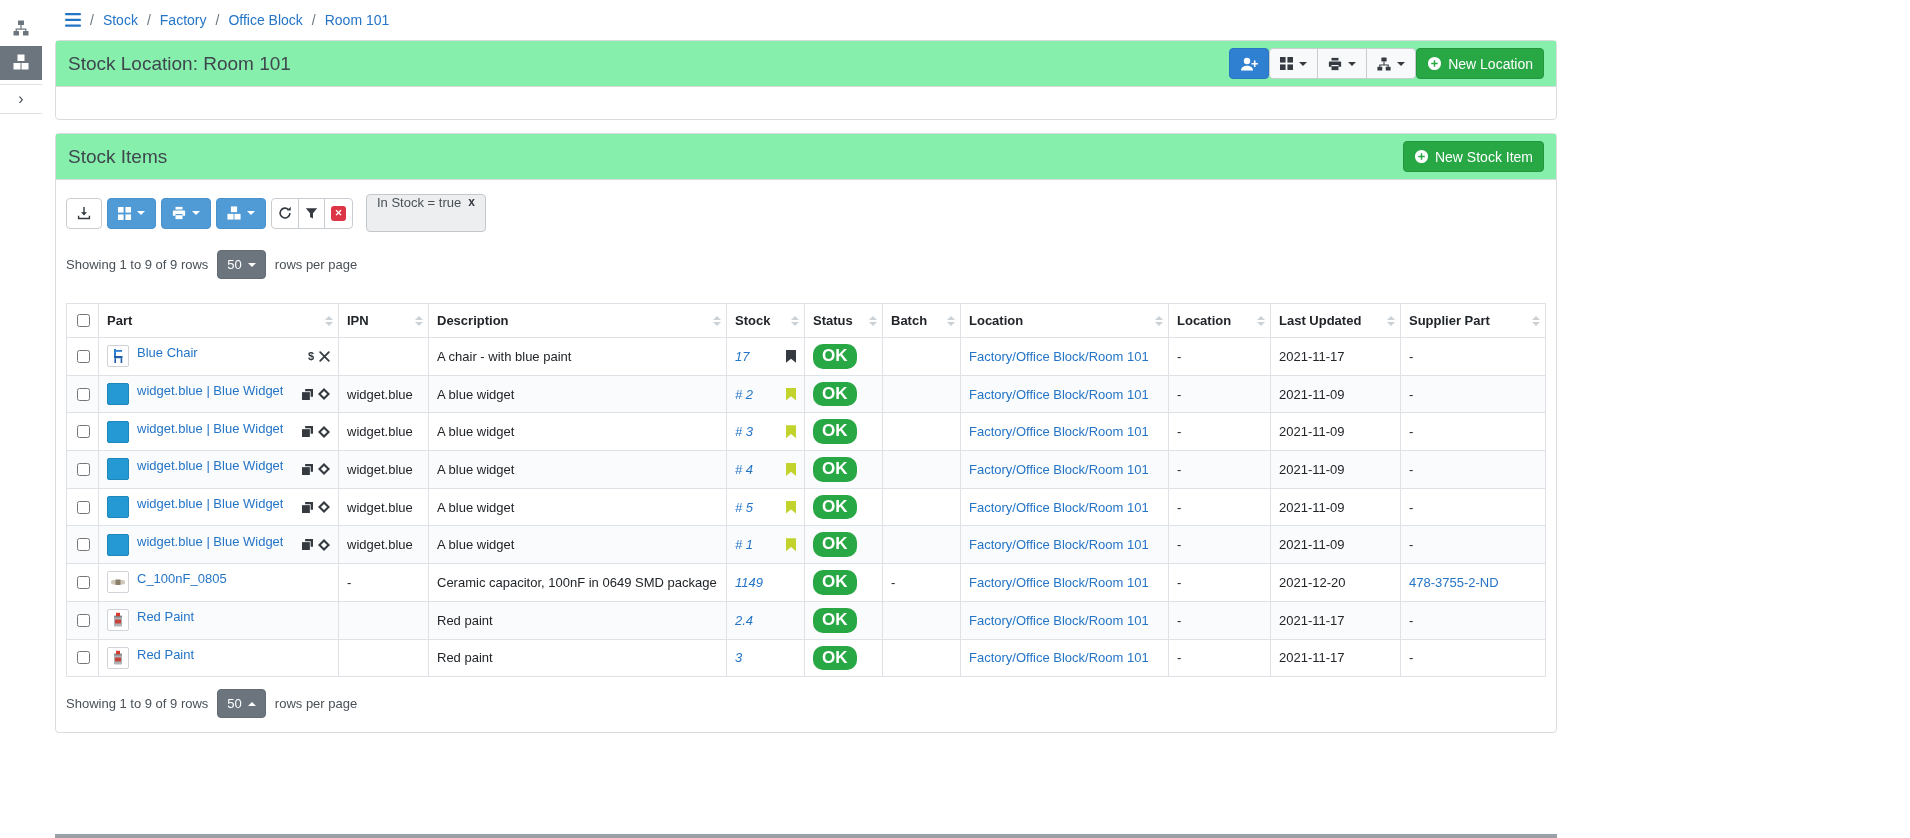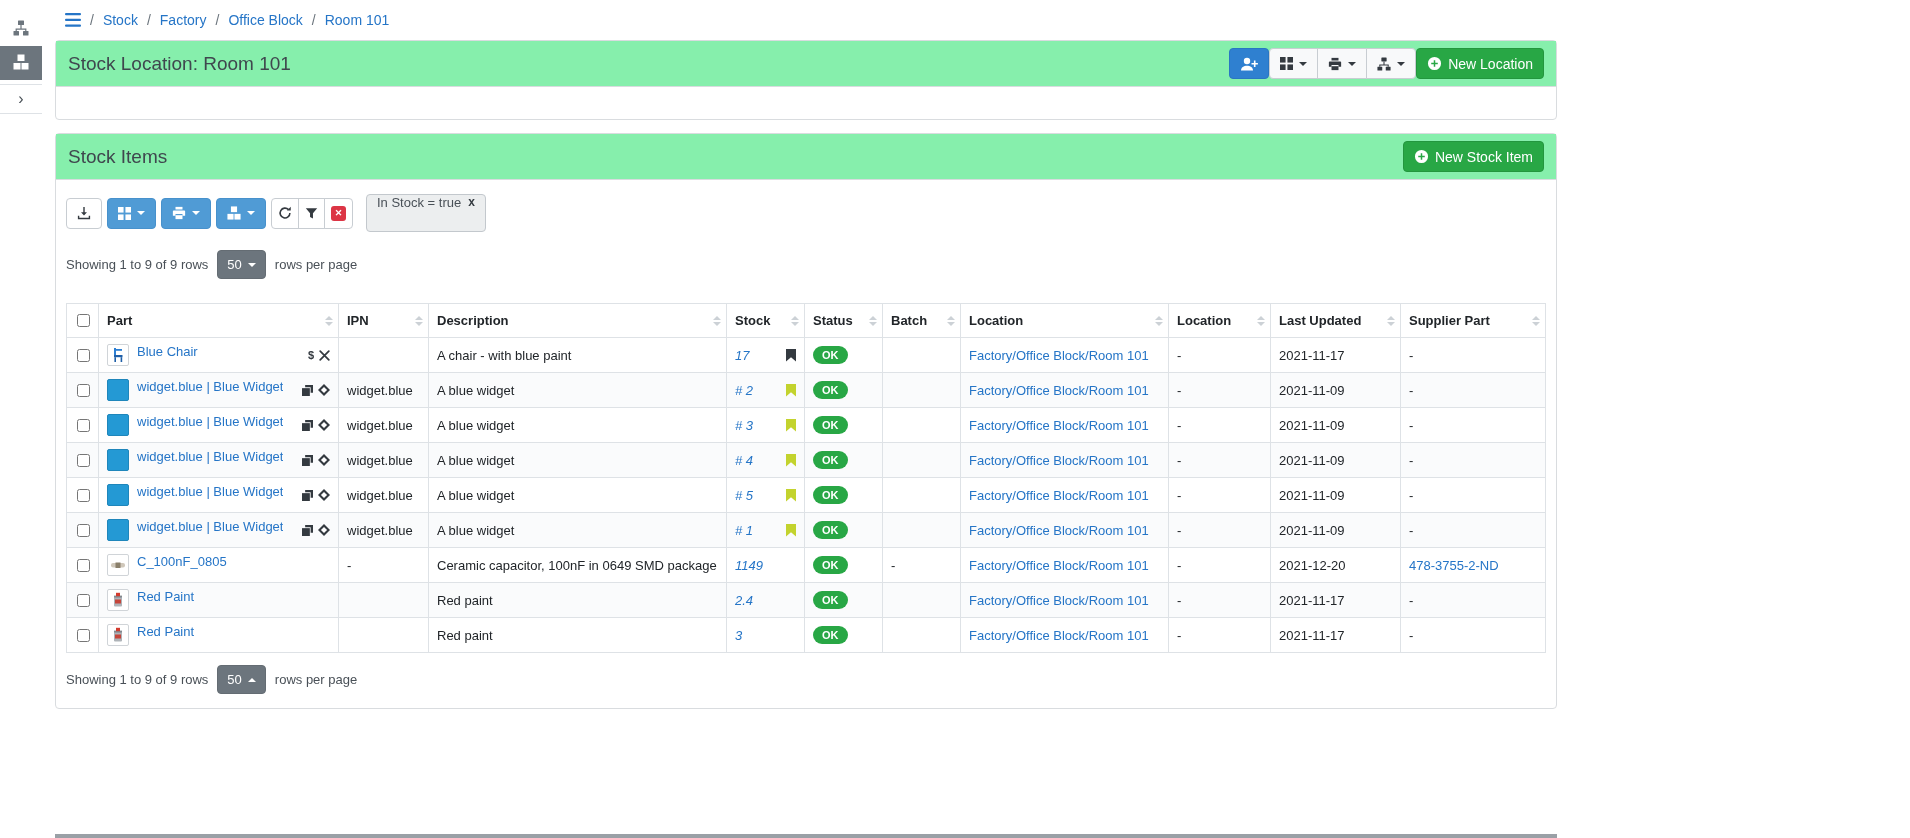--- a/index.html
+++ b/index.html
@@ -95,21 +95,21 @@
   .p-icon { font-size: 11px; font-weight: 700; line-height: 1; display: inline-flex; }
   .thumb { width: 22px; height: 22px; flex: 0 0 22px; border: 1px solid #d0d4d8; border-radius: 2px;
     background: #fff; display: inline-flex; align-items: center; justify-content: center; }
   .thumb svg { display: block; }
   .thumb-widget { background: #2499d4; border-color: #1f86bb; }
   .stock-cell { display: flex; align-items: center; font-style: italic; }
   .flag { width: 10px; height: 13px; margin-left: auto;
     clip-path: polygon(0 0, 100% 0, 100% 100%, 50% 68%, 0 100%); }
   .flag-dark { background: #343a40; }
   .flag-yellow { background: #c3d32e; }
-  .badge-ok { background: #28a745; color: #fff; font-size: 11px; font-weight: 700;
+  .badge-ok { background: #28a745; color: #fff; font-size: 17px; font-weight: 700;
     padding: 3px 9px; border-radius: 10px; display: inline-block; line-height: 1.1; }
 
   .bottom-edge { position: absolute; bottom: 0; left: 55px; width: 1502px; height: 4px; background: #9aa0a6; }
 </style>
 </head>
 <body>
 
 <div class="app">
 
   <aside class="sidebar">

